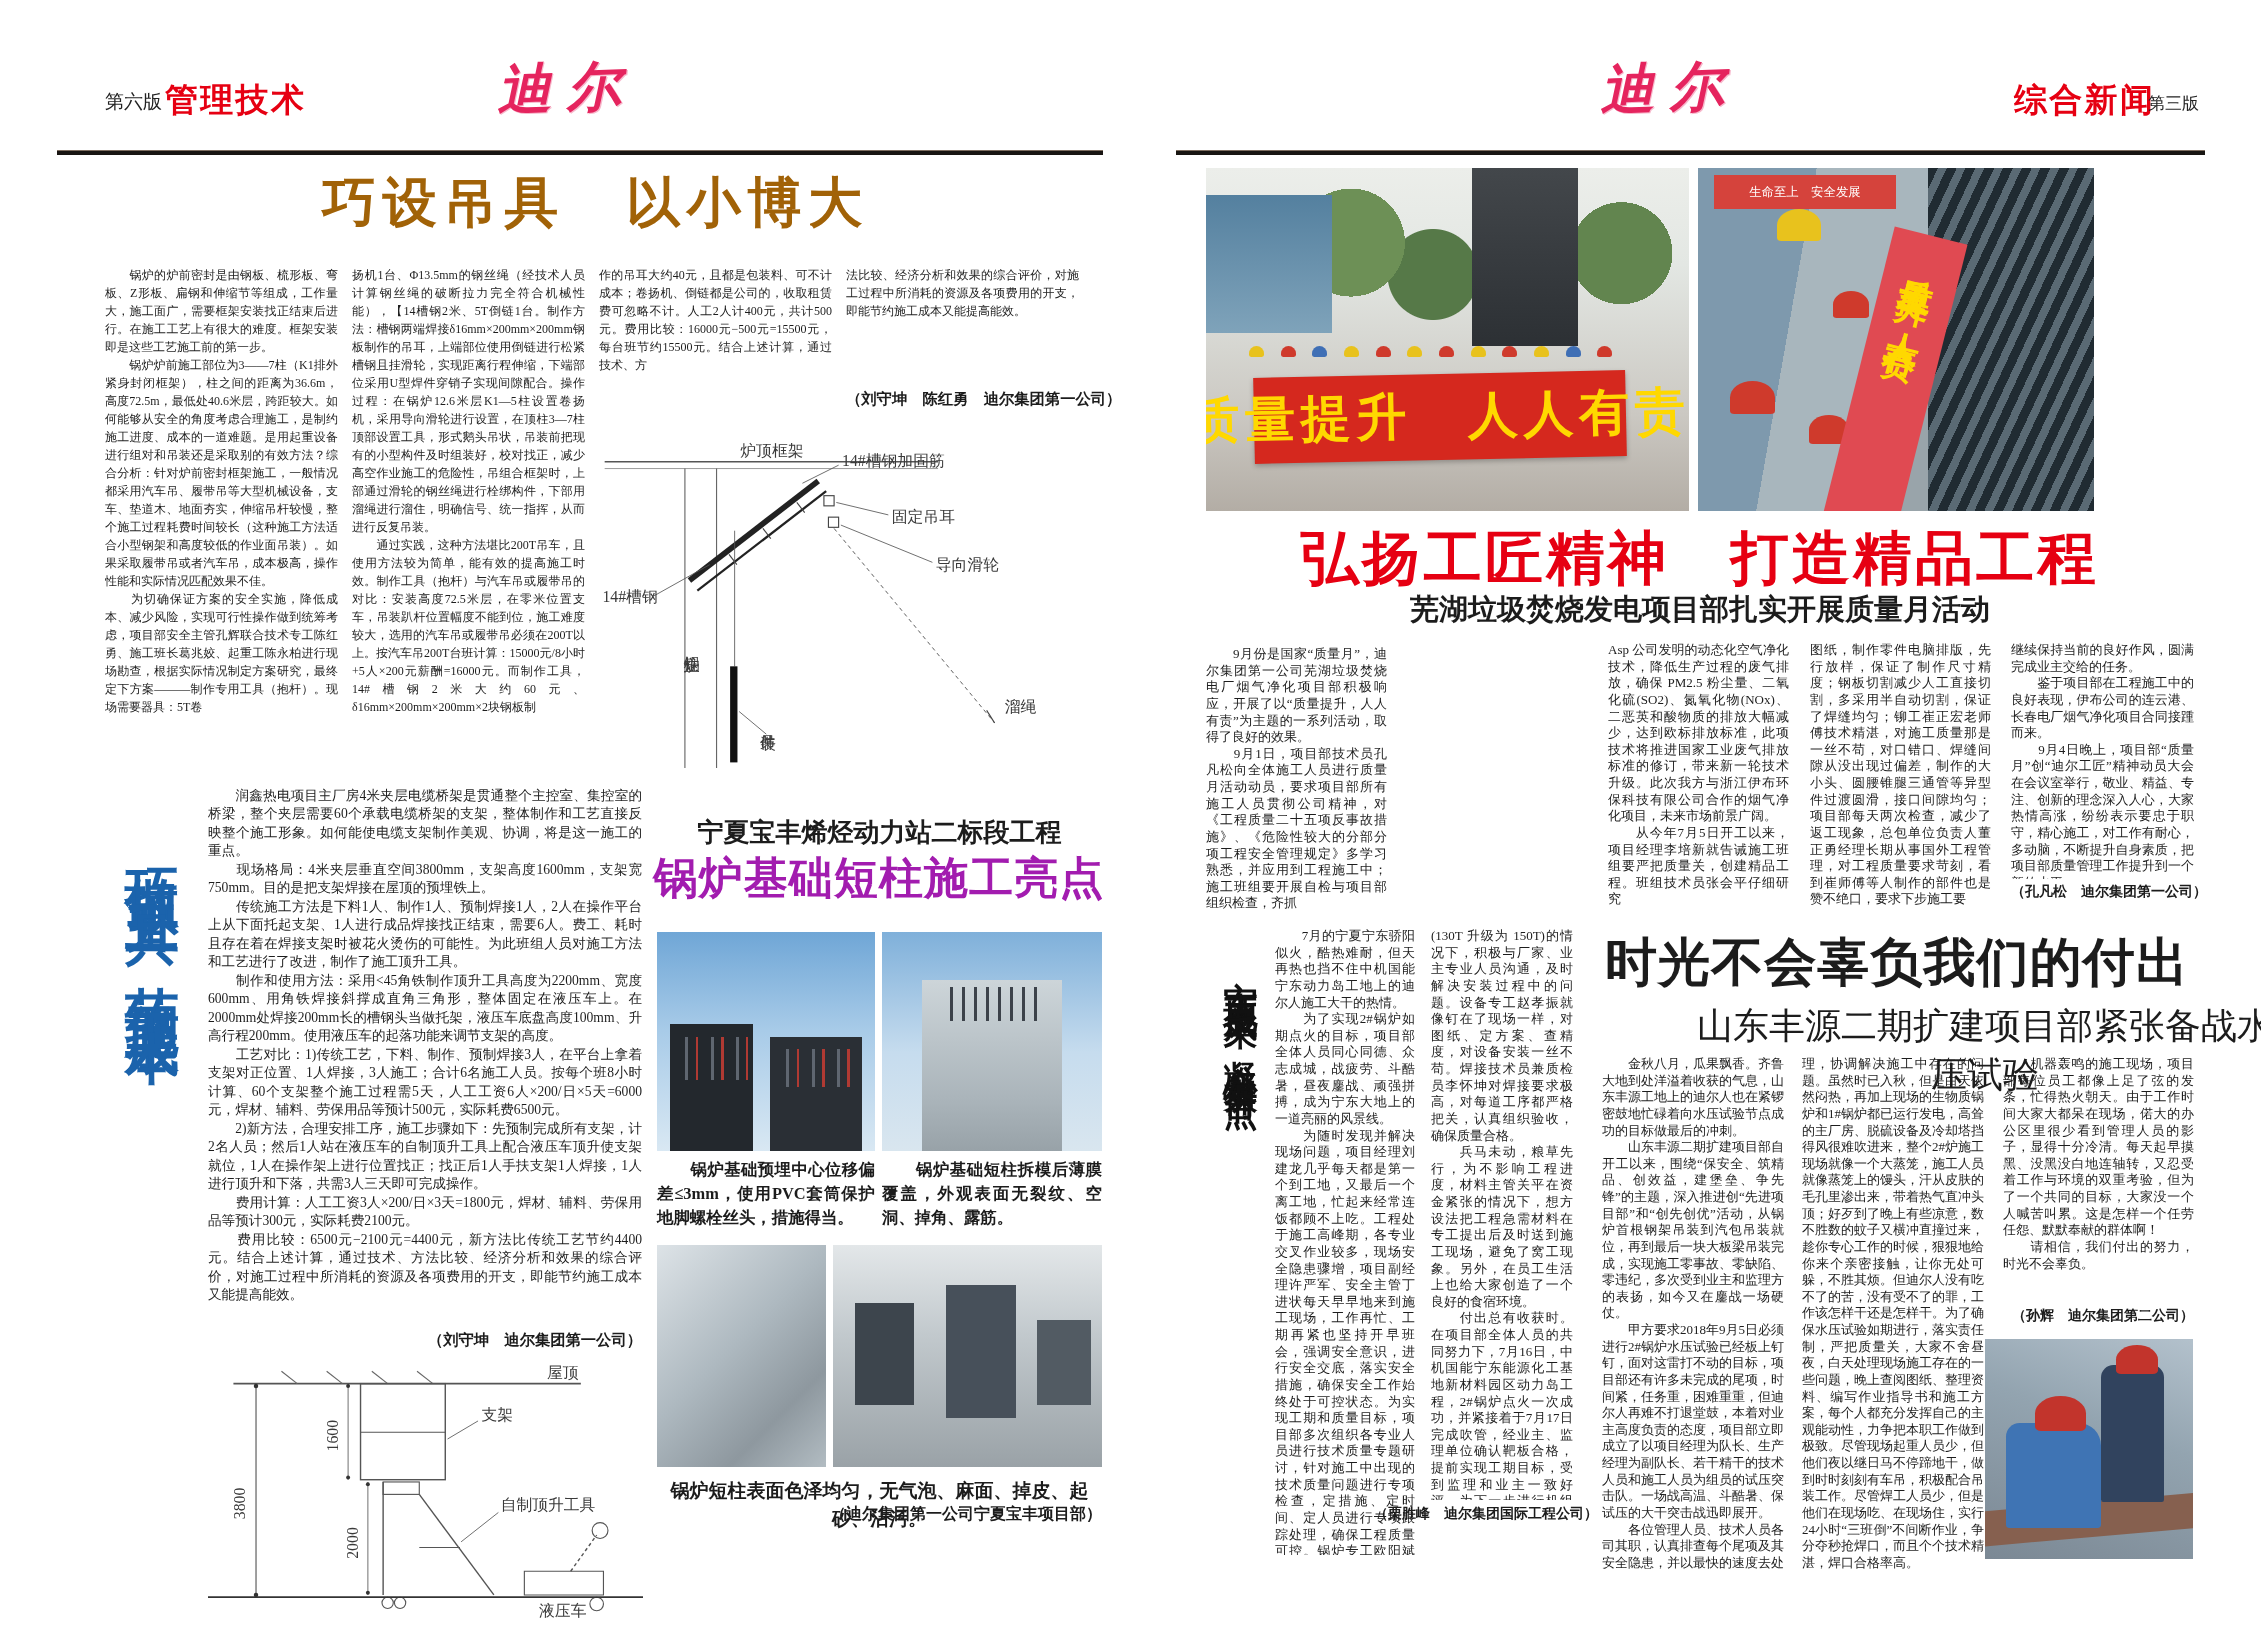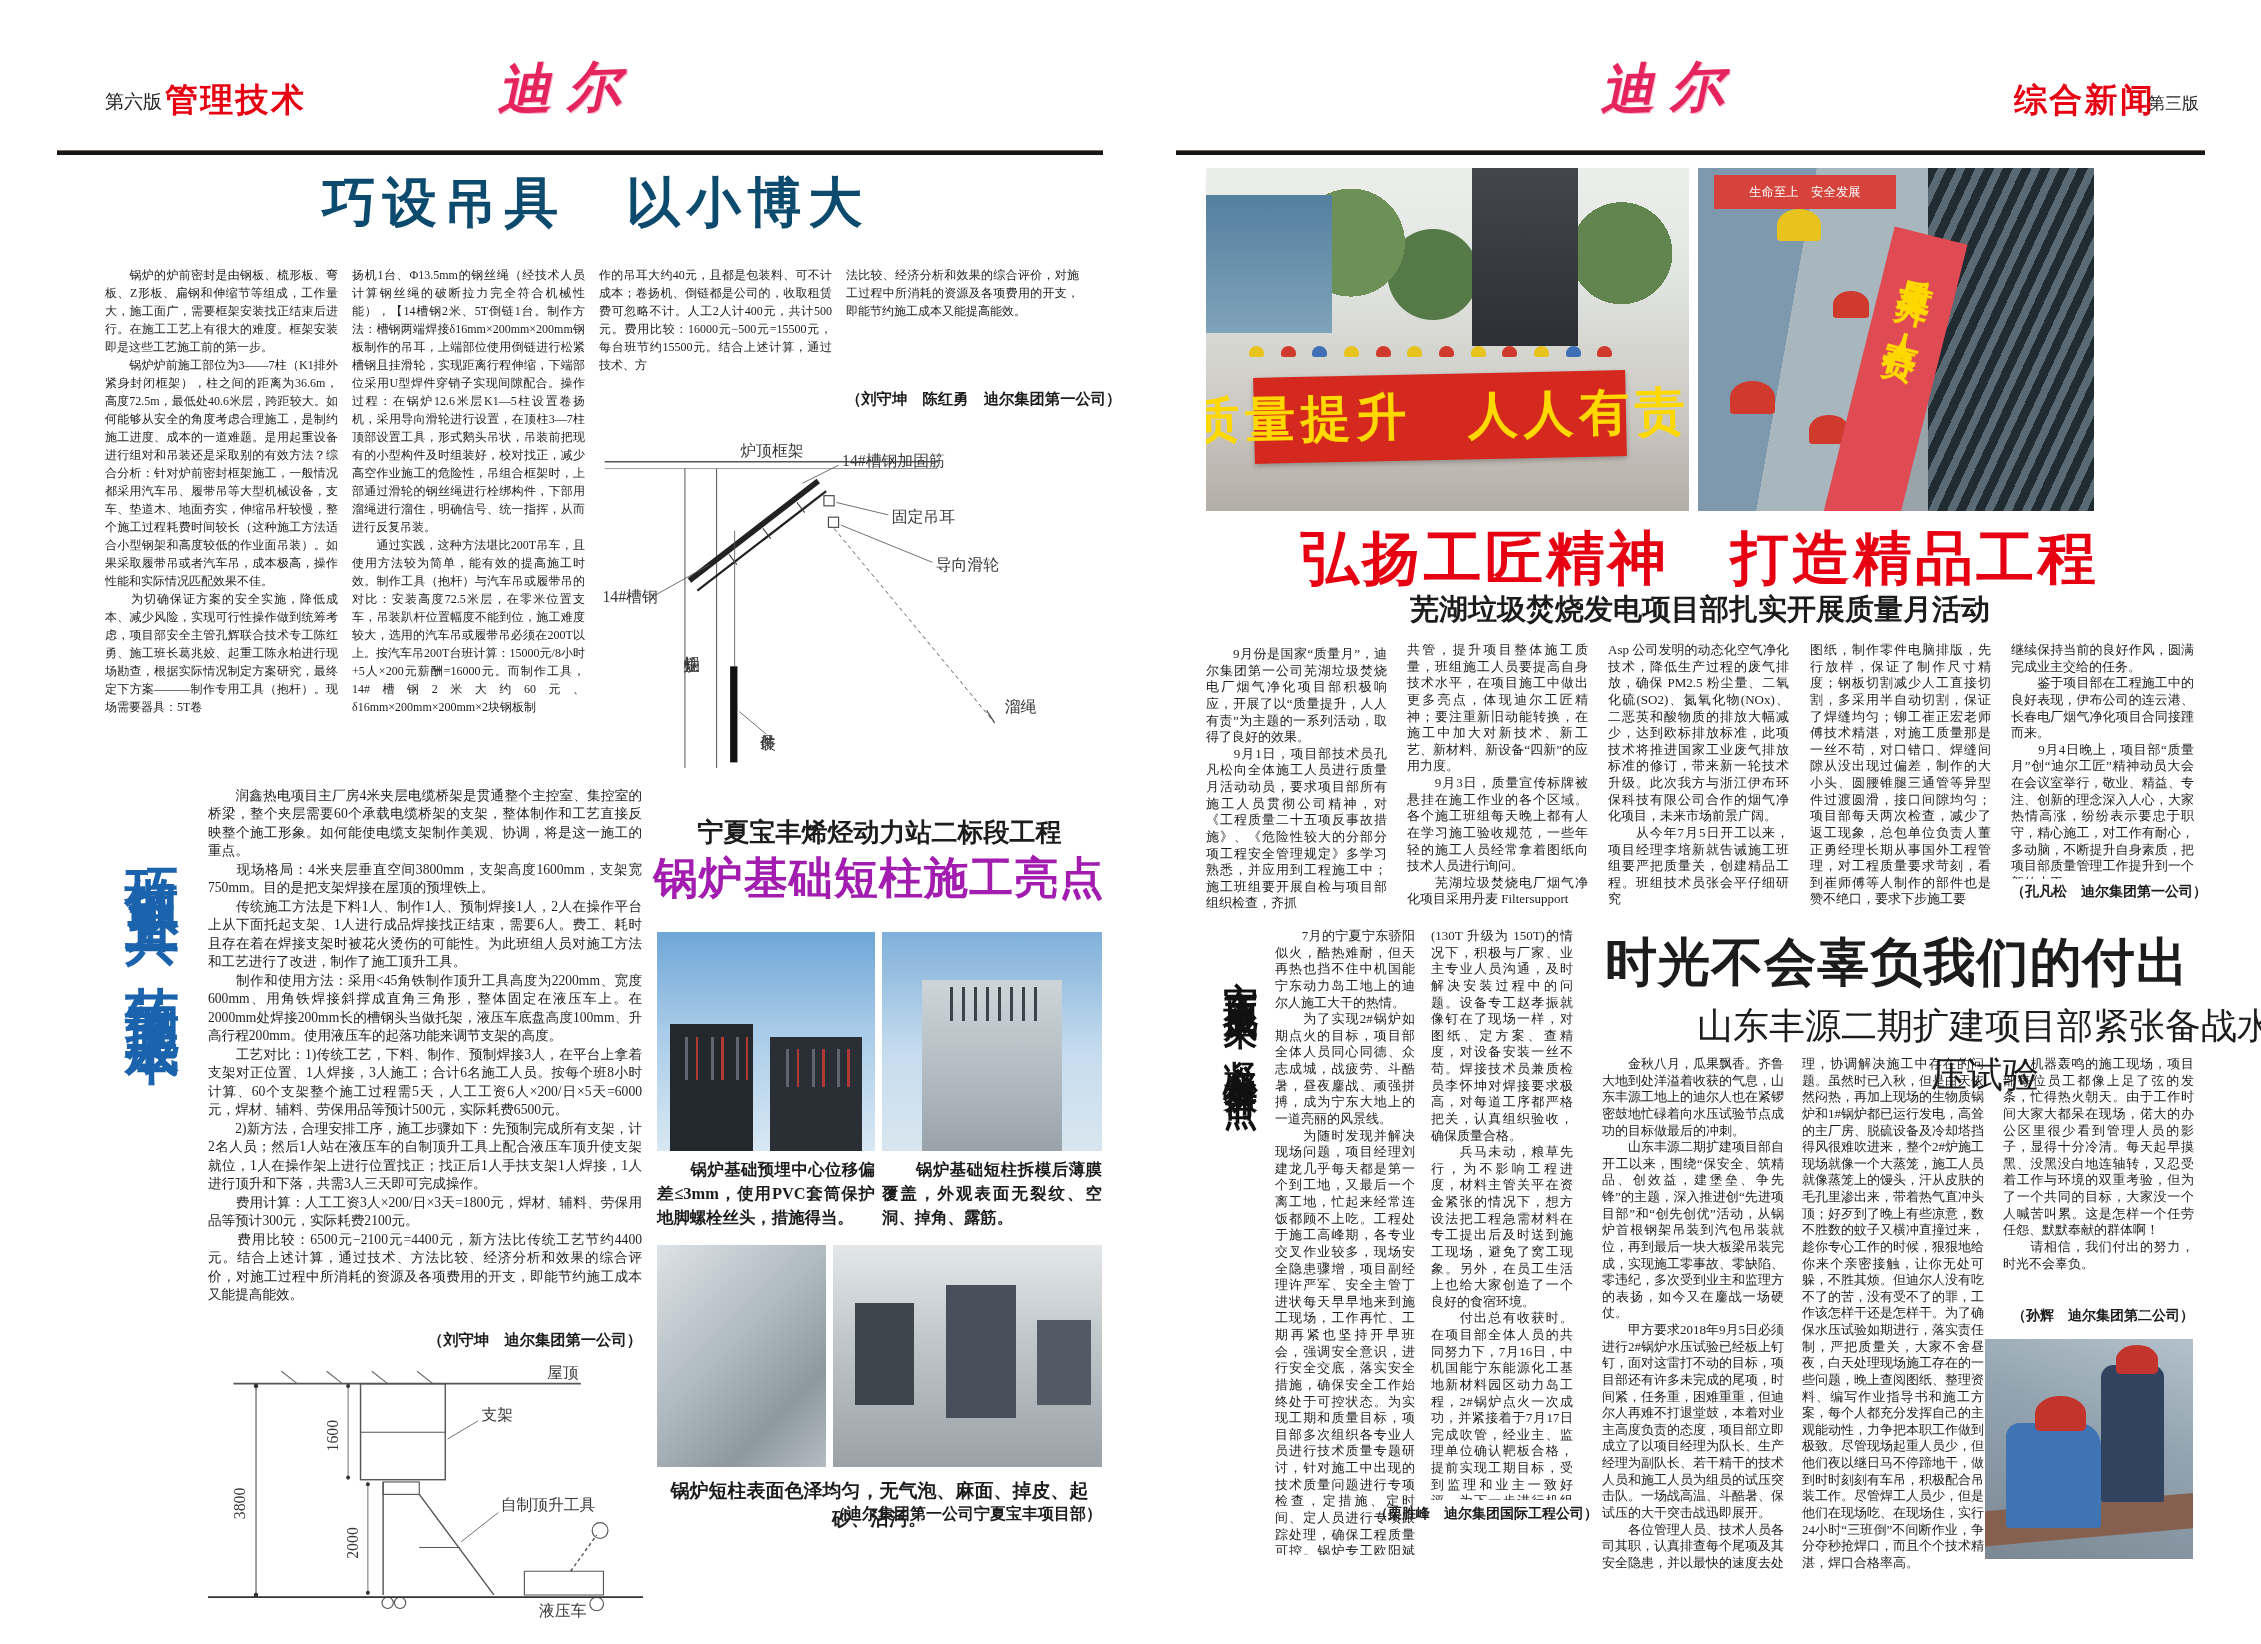--- a/index.html
+++ b/index.html
@@ -72,21 +72,21 @@
 </head>
 <body>
 
 <div id="paper">
 
   <div class="abs edition" style="left:105px;top:89px;">第六版</div>
   <div class="abs section" style="left:165px;top:78px;">管理技术</div>
   <div class="abs masthead" style="left:497px;top:52px;">迪尔</div>
   <div class="rule" style="left:57px;top:150px;width:1046px;"></div>
 
-  <div class="htitle" style="left:105px;top:167px;width:981px;font-size:54px;color:#0c4a6e;letter-spacing:6.8px;">巧设吊具　以小博大</div>
+  <div class="htitle" style="left:105px;top:167px;width:981px;font-size:54px;color:#a16207;letter-spacing:6.8px;">巧设吊具　以小博大</div>
 
   <div class="col fA" style="left:105px;top:266px;width:233px;height:512px;">　　锅炉的炉前密封是由钢板、梳形板、弯板、Z形板、扁钢和伸缩节等组成，工作量大，施工面广，需要框架安装找正结束后进行。在施工工艺上有很大的难度。框架安装即是这些工艺施工前的第一步。
 　　锅炉炉前施工部位为3——7柱（K1排外紧身封闭框架），柱之间的距离为36.6m，高度72.5m，最低处40.6米层，跨距较大。如何能够从安全的角度考虑合理施工，是制约施工进度、成本的一道难题。是用起重设备进行组对和吊装还是采取别的有效方法？综合分析：针对炉前密封框架施工，一般情况都采用汽车吊、履带吊等大型机械设备，支车、垫道木、地面夯实，伸缩吊杆较慢，整个施工过程耗费时间较长（这种施工方法适合小型钢架和高度较低的作业面吊装）。如果采取履带吊或者汽车吊，成本极高，操作性能和实际情况匹配效果不佳。
 　　为切确保证方案的安全实施，降低成本、减少风险，实现可行性操作做到统筹考虑，项目部安全主管孔辉联合技术专工陈红勇、施工班长葛兆姣、起重工陈永柏进行现场勘查，根据实际情况制定方案研究，最终定下方案———制作专用工具（抱杆）。现场需要器具：5T卷</div>
   <div class="col fA" style="left:352px;top:266px;width:233px;height:512px;">扬机1台、Φ13.5mm的钢丝绳（经技术人员计算钢丝绳的破断拉力完全符合机械性能），【14槽钢2米、5T倒链1台。制作方法：槽钢两端焊接δ16mm×200mm×200mm钢板制作的吊耳，上端部位使用倒链进行松紧槽钢且挂滑轮，实现距离行程伸缩，下端部位采用U型焊件穿销子实现间隙配合。操作过程：在锅炉12.6米层K1—5柱设置卷扬机，采用导向滑轮进行设置，在顶柱3—7柱顶部设置工具，形式鹅头吊状，吊装前把现有的小型构件及时组装好，校对找正，减少高空作业施工的危险性，吊组合框架时，上部通过滑轮的钢丝绳进行栓绑构件，下部用溜绳进行溜住，明确信号、统一指挥，从而进行反复吊装。
 　　通过实践，这种方法堪比200T吊车，且使用方法较为简单，能有效的提高施工时效。制作工具（抱杆）与汽车吊或履带吊的对比：安装高度72.5米层，在零米位置支车，吊装趴杆位置幅度不能到位，施工难度较大，选用的汽车吊或履带吊必须在200T以上。按汽车吊200T台班计算：15000元/8小时+5人×200元薪酬=16000元。而制作工具，14#槽钢2米大约60元、δ16mm×200mm×200mm×2块钢板制</div>
   <div class="col fA" style="left:599px;top:266px;width:233px;height:153px;">作的吊耳大约40元，且都是包装料、可不计成本；卷扬机、倒链都是公司的，收取租赁费可忽略不计。人工2人计400元，共计500元。费用比较：16000元−500元=15500元，每台班节约15500元。结合上述计算，通过技术、方</div>
   <div class="col fA" style="left:846px;top:266px;width:233px;height:116px;">法比较、经济分析和效果的综合评价，对施工过程中所消耗的资源及各项费用的开支，即能节约施工成本又能提高能效。</div>
   <div class="byline" style="left:846px;top:389px;width:233px;font-size:15.3px;">（刘守坤　陈红勇　迪尔集团第一公司）</div>
 
@@ -238,23 +238,20 @@
     <div class="bannerV">
       <span>质量提升　人人有责</span>
     </div>
   </div>
 
   <div class="htitle" style="left:1206px;top:520px;width:988px;font-size:58px;color:#e60012;letter-spacing:3.4px;">弘扬工匠精神　打造精品工程</div>
   <div class="serifhead" style="left:1206px;top:590px;width:988px;font-size:29px;font-weight:700;">芜湖垃圾焚烧发电项目部扎实开展质量月活动</div>
 
   <div class="col fC" style="left:1206px;top:646px;width:181px;height:266px;">　　9月份是国家“质量月”，迪尔集团第一公司芜湖垃圾焚烧电厂烟气净化项目部积极响应，开展了以“质量提升，人人有责”为主题的一系列活动，取得了良好的效果。
 　　9月1日，项目部技术员孔凡松向全体施工人员进行质量月活动动员，要求项目部所有施工人员贯彻公司精神，对《工程质量二十五项反事故措施》、《危险性较大的分部分项工程安全管理规定》多学习熟悉，并应用到工程施工中；施工班组要开展自检与项目部组织检查，齐抓</div>
-  <div class="col fC" style="left:1407px;top:642px;width:181px;height:266px;">共管，提升项目整体施工质量，班组施工人员要提高自身技术水平，在项目施工中做出更多亮点，体现迪尔工匠精神；要注重新旧动能转换，在施工中加大对新技术、新工艺、新材料、新设备“四新”的应用力度。
-　　9月3日，质量宣传标牌被悬挂在施工作业的各个区域。各个施工班组每天晚上都有人在学习施工验收规范，一些年轻的施工人员经常拿着图纸向技术人员进行询问。
-　　芜湖垃圾焚烧电厂烟气净化项目采用丹麦 Filtersupport</div>
   <div class="col fC" style="left:1608px;top:642px;width:181px;height:266px;">Asp 公司发明的动态化空气净化技术，降低生产过程的废气排放，确保 PM2.5 粉尘量、二氧化硫(SO2)、氮氧化物(NOx)、二恶英和酸物质的排放大幅减少，达到欧标排放标准，此项技术将推进国家工业废气排放标准的修订，带来新一轮技术升级。此次我方与浙江伊布环保科技有限公司合作的烟气净化项目，未来市场前景广阔。
 　　从今年7月5日开工以来，项目经理李培新就告诫施工班组要严把质量关，创建精品工程。班组技术员张会平仔细研究</div>
   <div class="col fC" style="left:1810px;top:642px;width:181px;height:266px;">图纸，制作零件电脑排版，先行放样，保证了制作尺寸精度；钢板切割减少人工直接切割，多采用半自动切割，保证了焊缝均匀；铆工崔正宏老师傅技术精湛，对施工质量那是一丝不苟，对口错口、焊缝间隙从没出现过偏差，制作的大小头、圆腰锥腿三通管等异型件过渡圆滑，接口间隙均匀；项目部每天两次检查，减少了返工现象，总包单位负责人董正勇经理长期从事国外工程管理，对工程质量要求苛刻，看到崔师傅等人制作的部件也是赞不绝口，要求下步施工要</div>
   <div class="col fC" style="left:2011px;top:642px;width:183px;height:237px;">继续保持当前的良好作风，圆满完成业主交给的任务。
 　　鉴于项目部在工程施工中的良好表现，伊布公司的连云港、长春电厂烟气净化项目合同接踵而来。
 　　9月4日晚上，项目部“质量月”创“迪尔工匠”精神动员大会在会议室举行，敬业、精益、专注、创新的理念深入人心，大家热情高涨，纷纷表示要忠于职守，精心施工，对工作有耐心，多动脑，不断提升自身素质，把项目部质量管理工作提升到一个新的水平。</div>
   <div class="byline" style="left:2011px;top:883px;width:183px;font-size:14px;">（孔凡松　迪尔集团第一公司）</div>
 
   <div class="vtitle" style="left:1210px;top:954px;width:52px;height:611px;font-size:34px;color:#111;line-height:1.3;letter-spacing:5.7px;font-family:'Liberation Serif',serif;">宁东大地展风采　凝心聚力保节点</div>
   <div class="col fC" style="left:1275px;top:928px;width:140px;height:627px;">　　7月的宁夏宁东骄阳似火，酷热难耐，但天再热也挡不住中机国能宁东动力岛工地上的迪尔人施工大干的热情。

